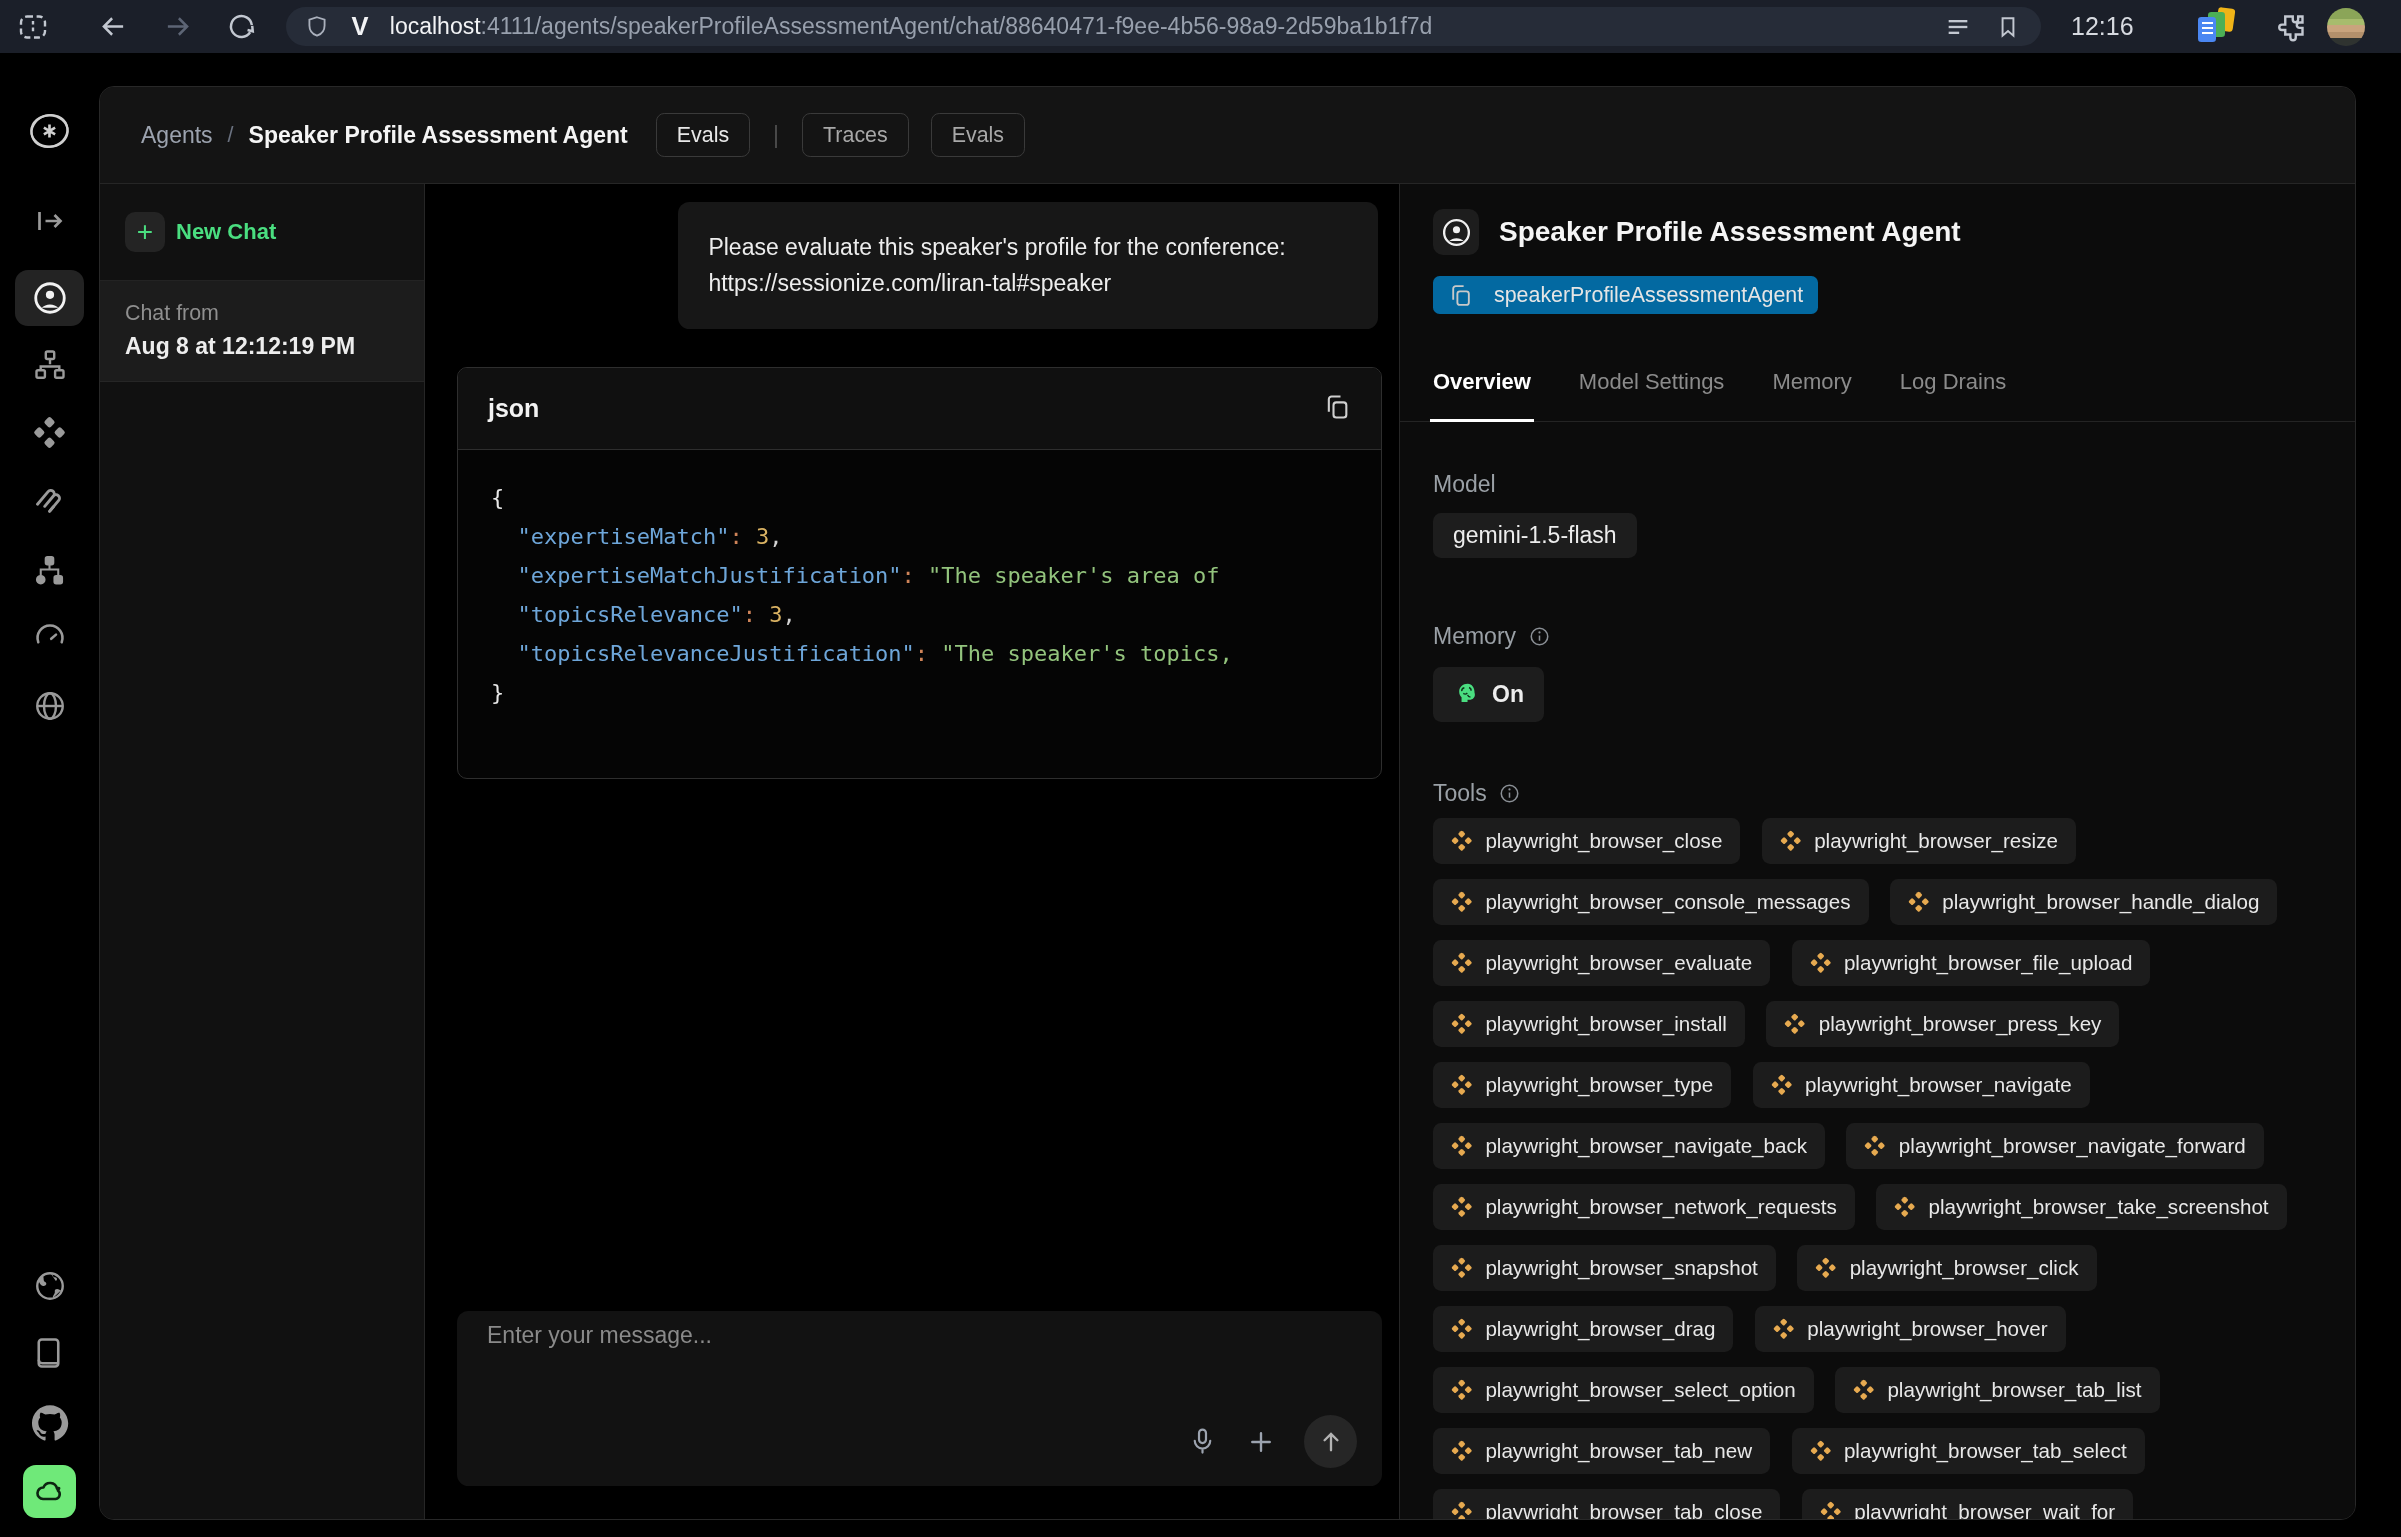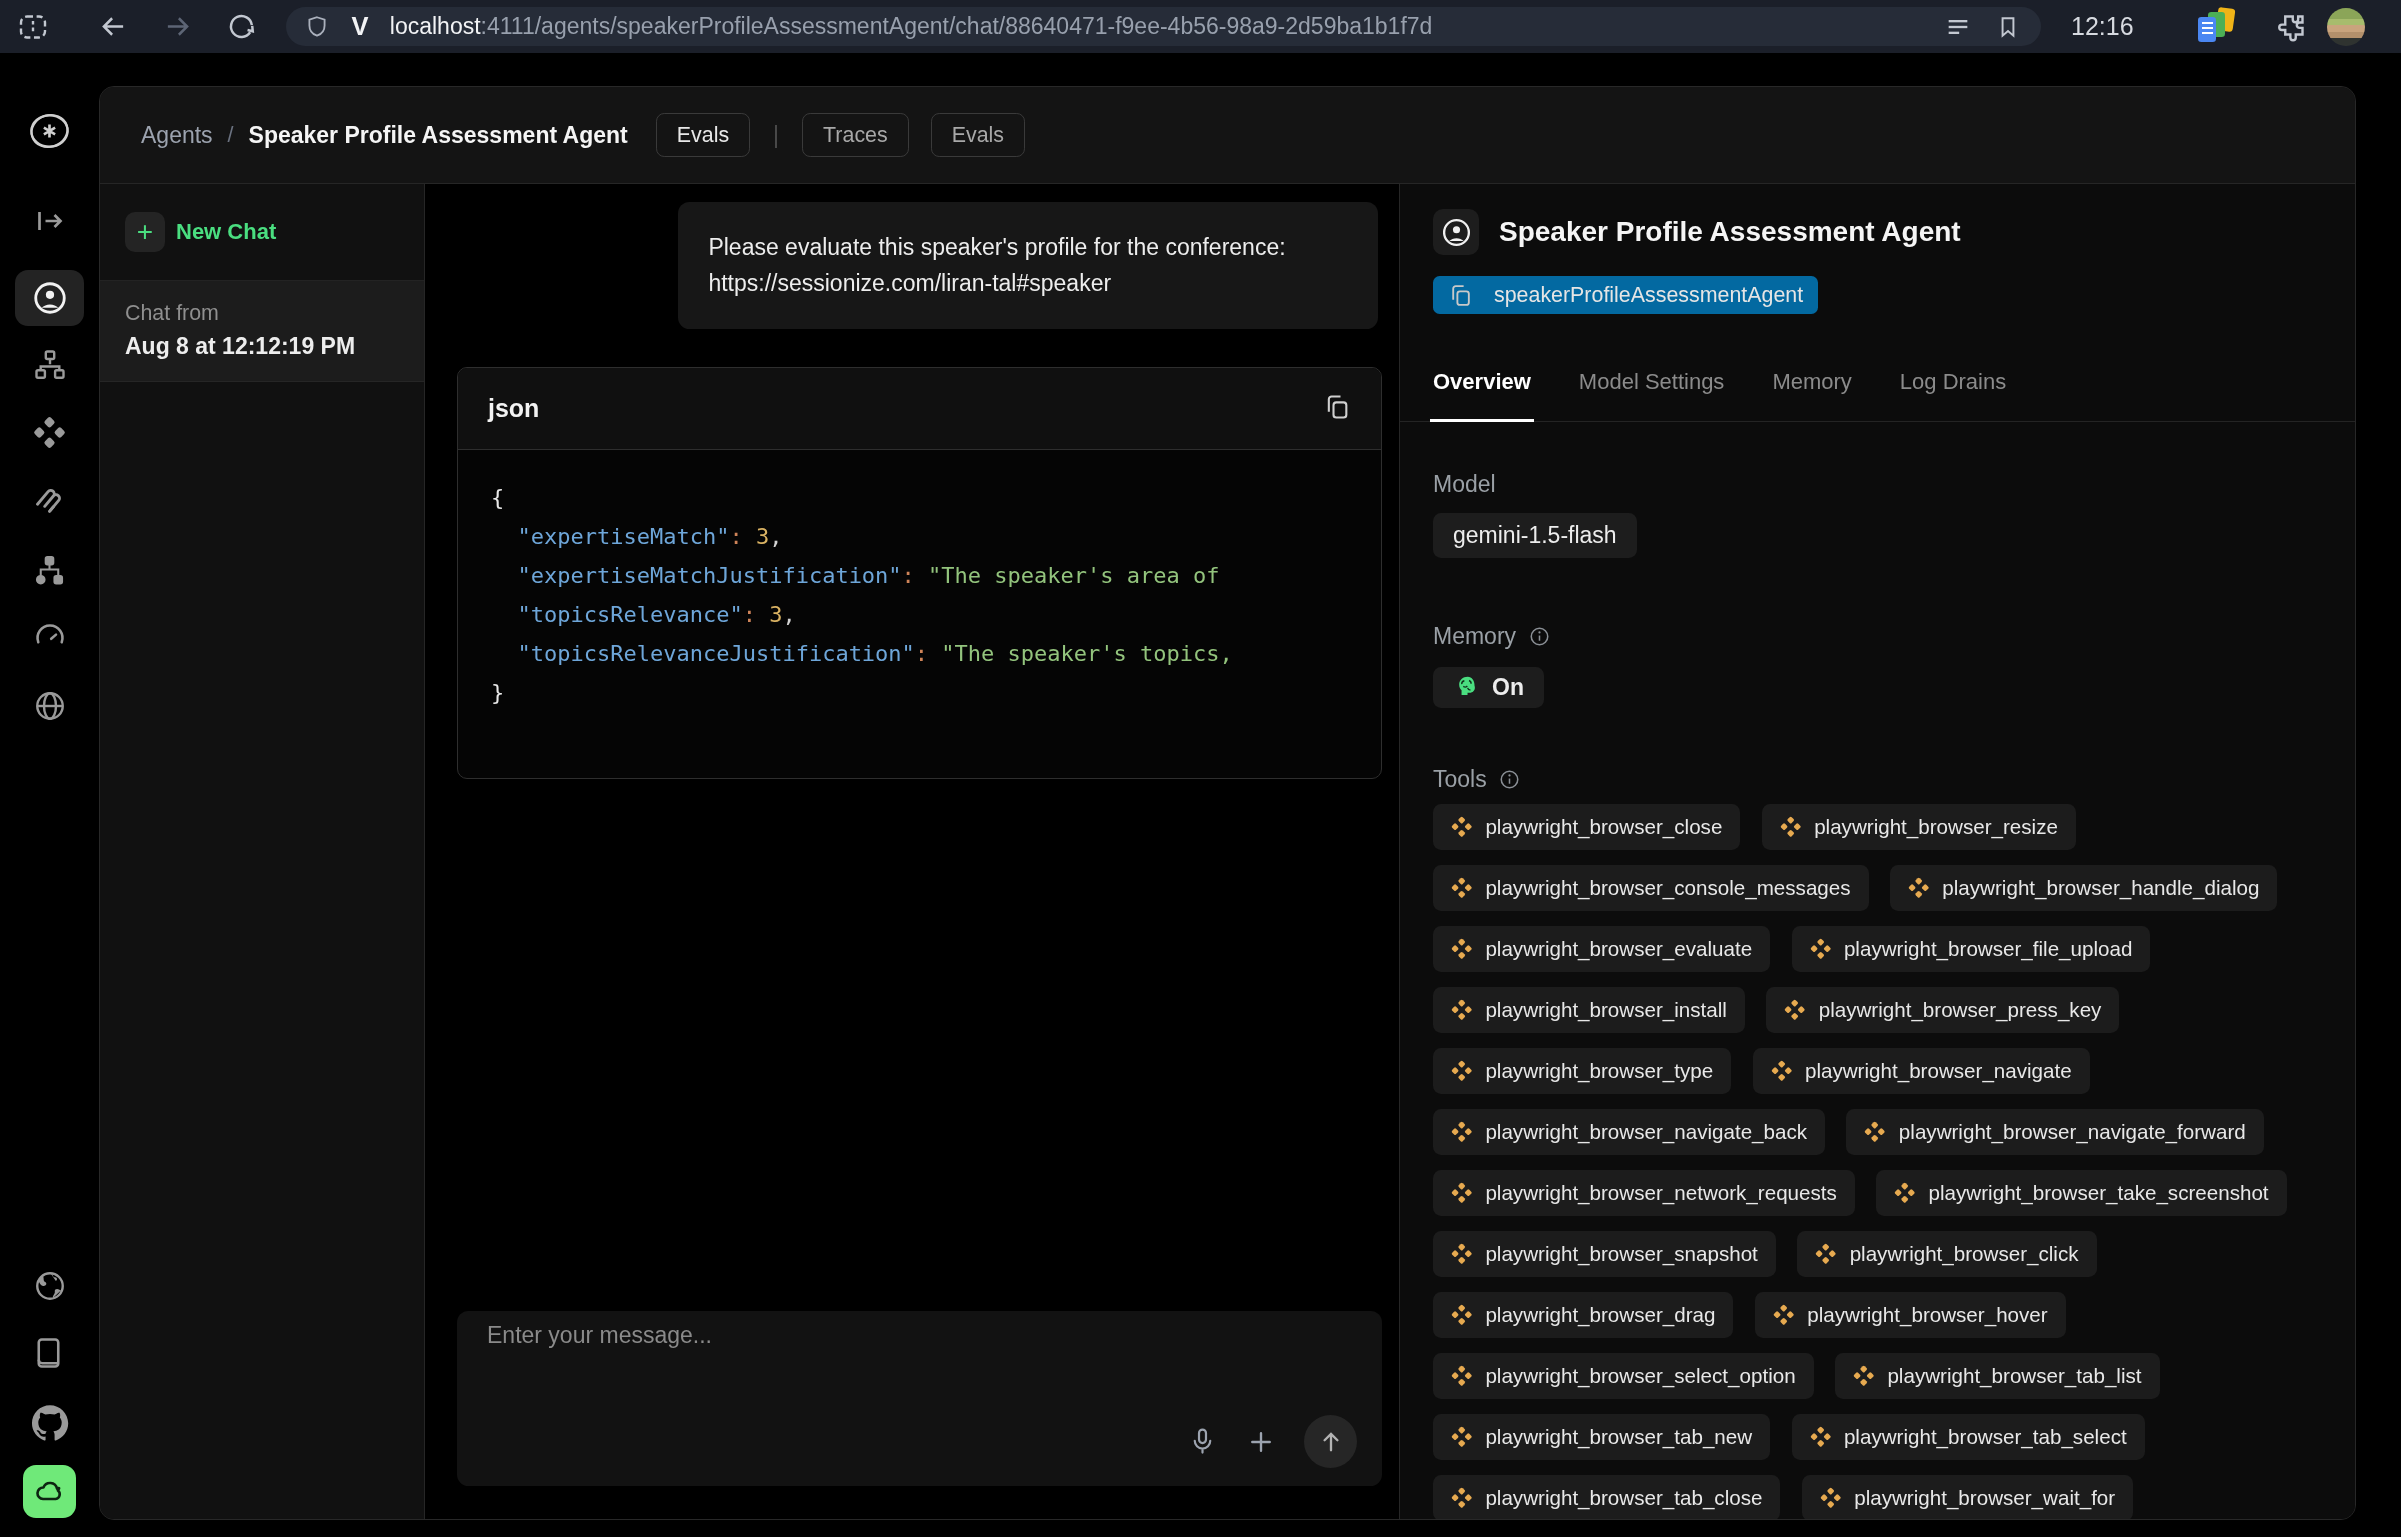--- a/index.html
+++ b/index.html
@@ -121,21 +121,21 @@
                background:#0369a1; border-radius:6.6px; padding:0 15px; color:#e5e5e5; font-size:21.4px; }
   .ap-idchip svg { color:#c9c9c9; }
   .ap-tabs { margin:40px -33px 16px; padding:0 33px; display:flex; gap:48px; border-bottom:0.8px solid #242424; height:68px; }
   .ap-tab { font-size:22px; color:#8b8b8b; padding-top:15px; position:relative; }
   .ap-tab.active { color:#ffffff; font-weight:600; }
   .ap-tab.active::after { content:""; position:absolute; left:-3.3px; right:-3.3px; bottom:-0.8px; height:3.3px; background:#fff; }
   .sec-label { margin-top:48px; display:flex; align-items:center; gap:11.5px; color:#9aa0a6; font-size:23px; height:28px; }
   .sec-label svg { color:#8a8f95; }
   .chip { display:inline-flex; align-items:center; background:#1d1d1d; border-radius:8.2px; color:#ededed; }
   .model-chip { margin-top:15px; height:45px; padding:0 20px; font-size:23px; }
-  .mem-chip { margin-top:16.5px; height:41px; padding:0 20px; gap:13px; font-size:23px; font-weight:600; }
+  .mem-chip { margin-top:16.5px; height:55px; padding:0 20px; gap:13px; font-size:23px; font-weight:600; }
   .sec-label.mem { margin-top:64px; } .sec-label.tools { margin-top:58px; }
   .tools-grid { margin-top:10px; }
   .tool-row { display:flex; gap:21.4px; margin-bottom:15px; }
   .tool-chip { display:inline-flex; align-items:center; gap:13px; height:46px; padding:0 18px;
                background:#1c1c1c; border-radius:8.2px; color:#e8e8e8; font-size:20.6px; white-space:nowrap; }
   .tool-chip svg { flex:none; }
 </style>
 </head>
 <body>
 

